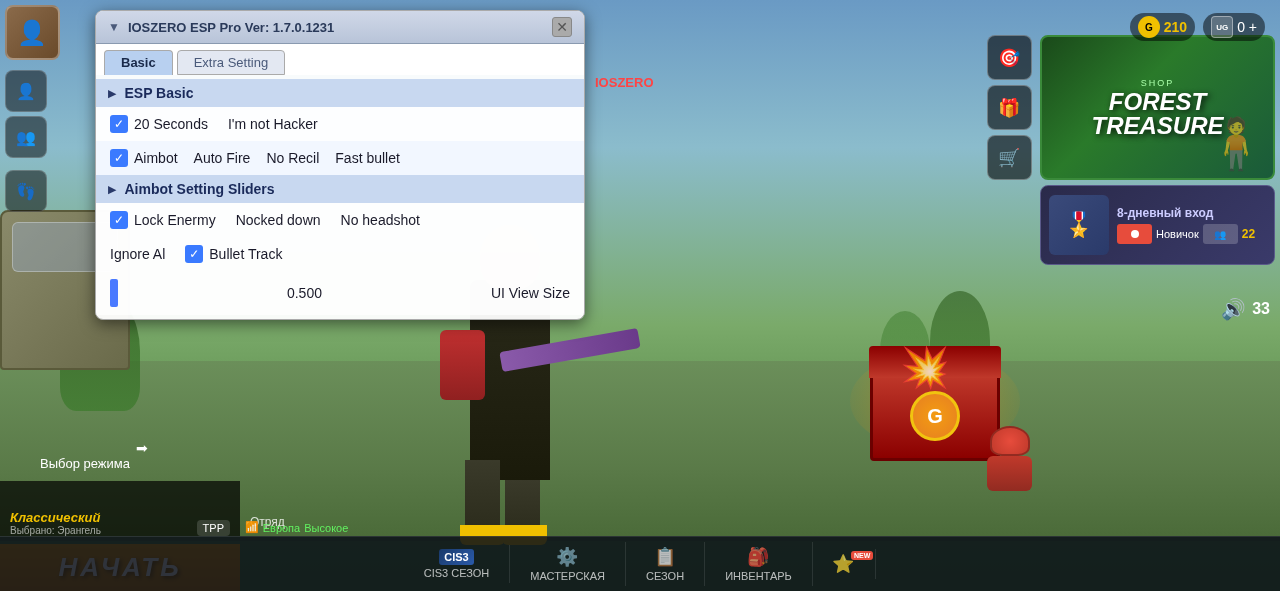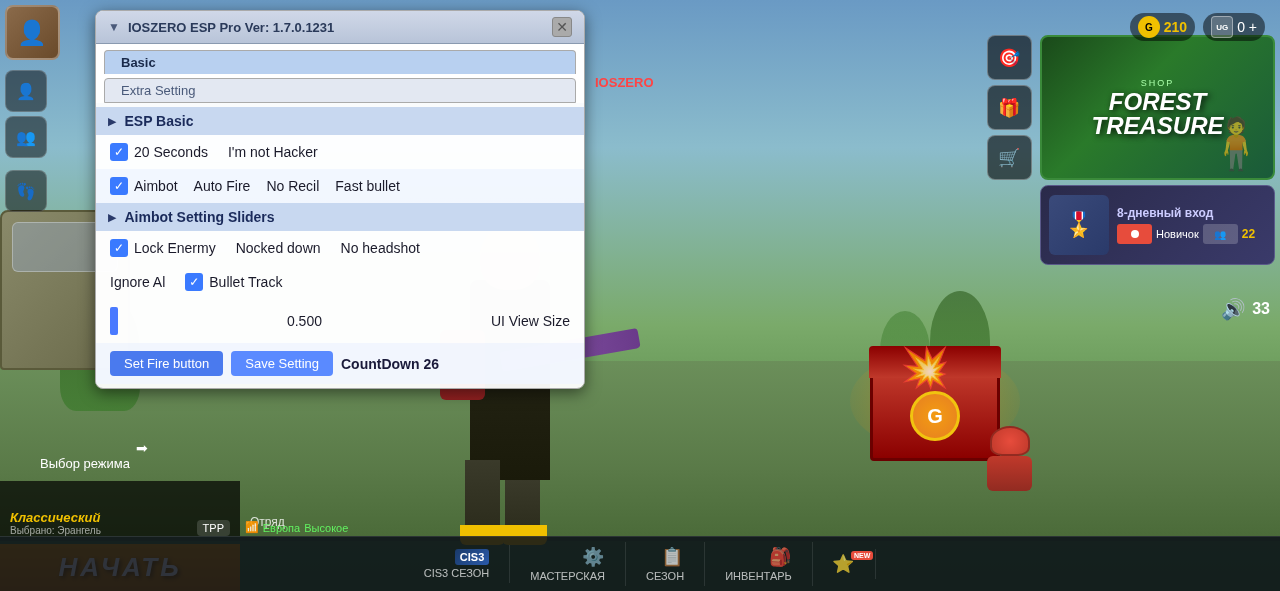--- a/index.html
+++ b/index.html
@@ -84,21 +84,20 @@
       cursor: pointer;
       border: 1px solid #888;
     }
 
     
     .esp-tabs {
       display: flex;
       padding: 6px 8px 0;
       background: rgba(255,255,255,0.9);
       gap: 4px;
-      flex-direction: column;
     }
 
     .esp-tab {
       padding: 4px 16px;
       border-radius: 4px 4px 0 0;
       font-size: 13px;
       cursor: pointer;
       border: 1px solid #aaa;
     }
 
@@ -375,21 +374,21 @@
       display: flex;
       align-items: center;
       justify-content: center;
       gap: 0;
       z-index: 50;
     }
 
     .nav-item {
       display: flex;
       flex-direction: column;
-      align-items: flex-end;
+      align-items: center;
       justify-content: center;
       gap: 2px;
       padding: 4px 20px;
       cursor: pointer;
       border-right: 1px solid rgba(255,255,255,0.1);
     }
 
     .nav-icon {
       font-size: 18px;
       color: rgba(255,255,255,0.7);
@@ -560,25 +559,20 @@
         <span class="option-label">Bullet Track</span>
       </div>
     </div>
 
     <div class="slider-row">
       <div class="slider-track"></div>
       <span class="slider-value">0.500</span>
       <span class="slider-label">UI View Size</span>
     </div>
 
-    <div class="buttons-row">
-      <button class="btn-blue">Set Fire button</button>
-      <button class="btn-blue-outline">Save Setting</button>
-      <span class="countdown-text">CountDown 26</span>
-    </div>
   </div>
 </div>
 
 <div class="top-right-bar" style="position:absolute;top:5px;right:5px;z-index:60;display:flex;align-items:center;gap:8px;">
 
   <div style="display:flex;align-items:center;gap:4px;background:rgba(0,0,0,0.5);border-radius:20px;padding:3px 8px;">
     <div style="width:22px;height:22px;background:#f0c000;border-radius:50%;display:flex;align-items:center;justify-content:center;font-size:10px;font-weight:bold;color:#000;">G</div>
     <span style="color:#f0c000;font-size:14px;font-weight:bold;">210</span>
   </div>
 

